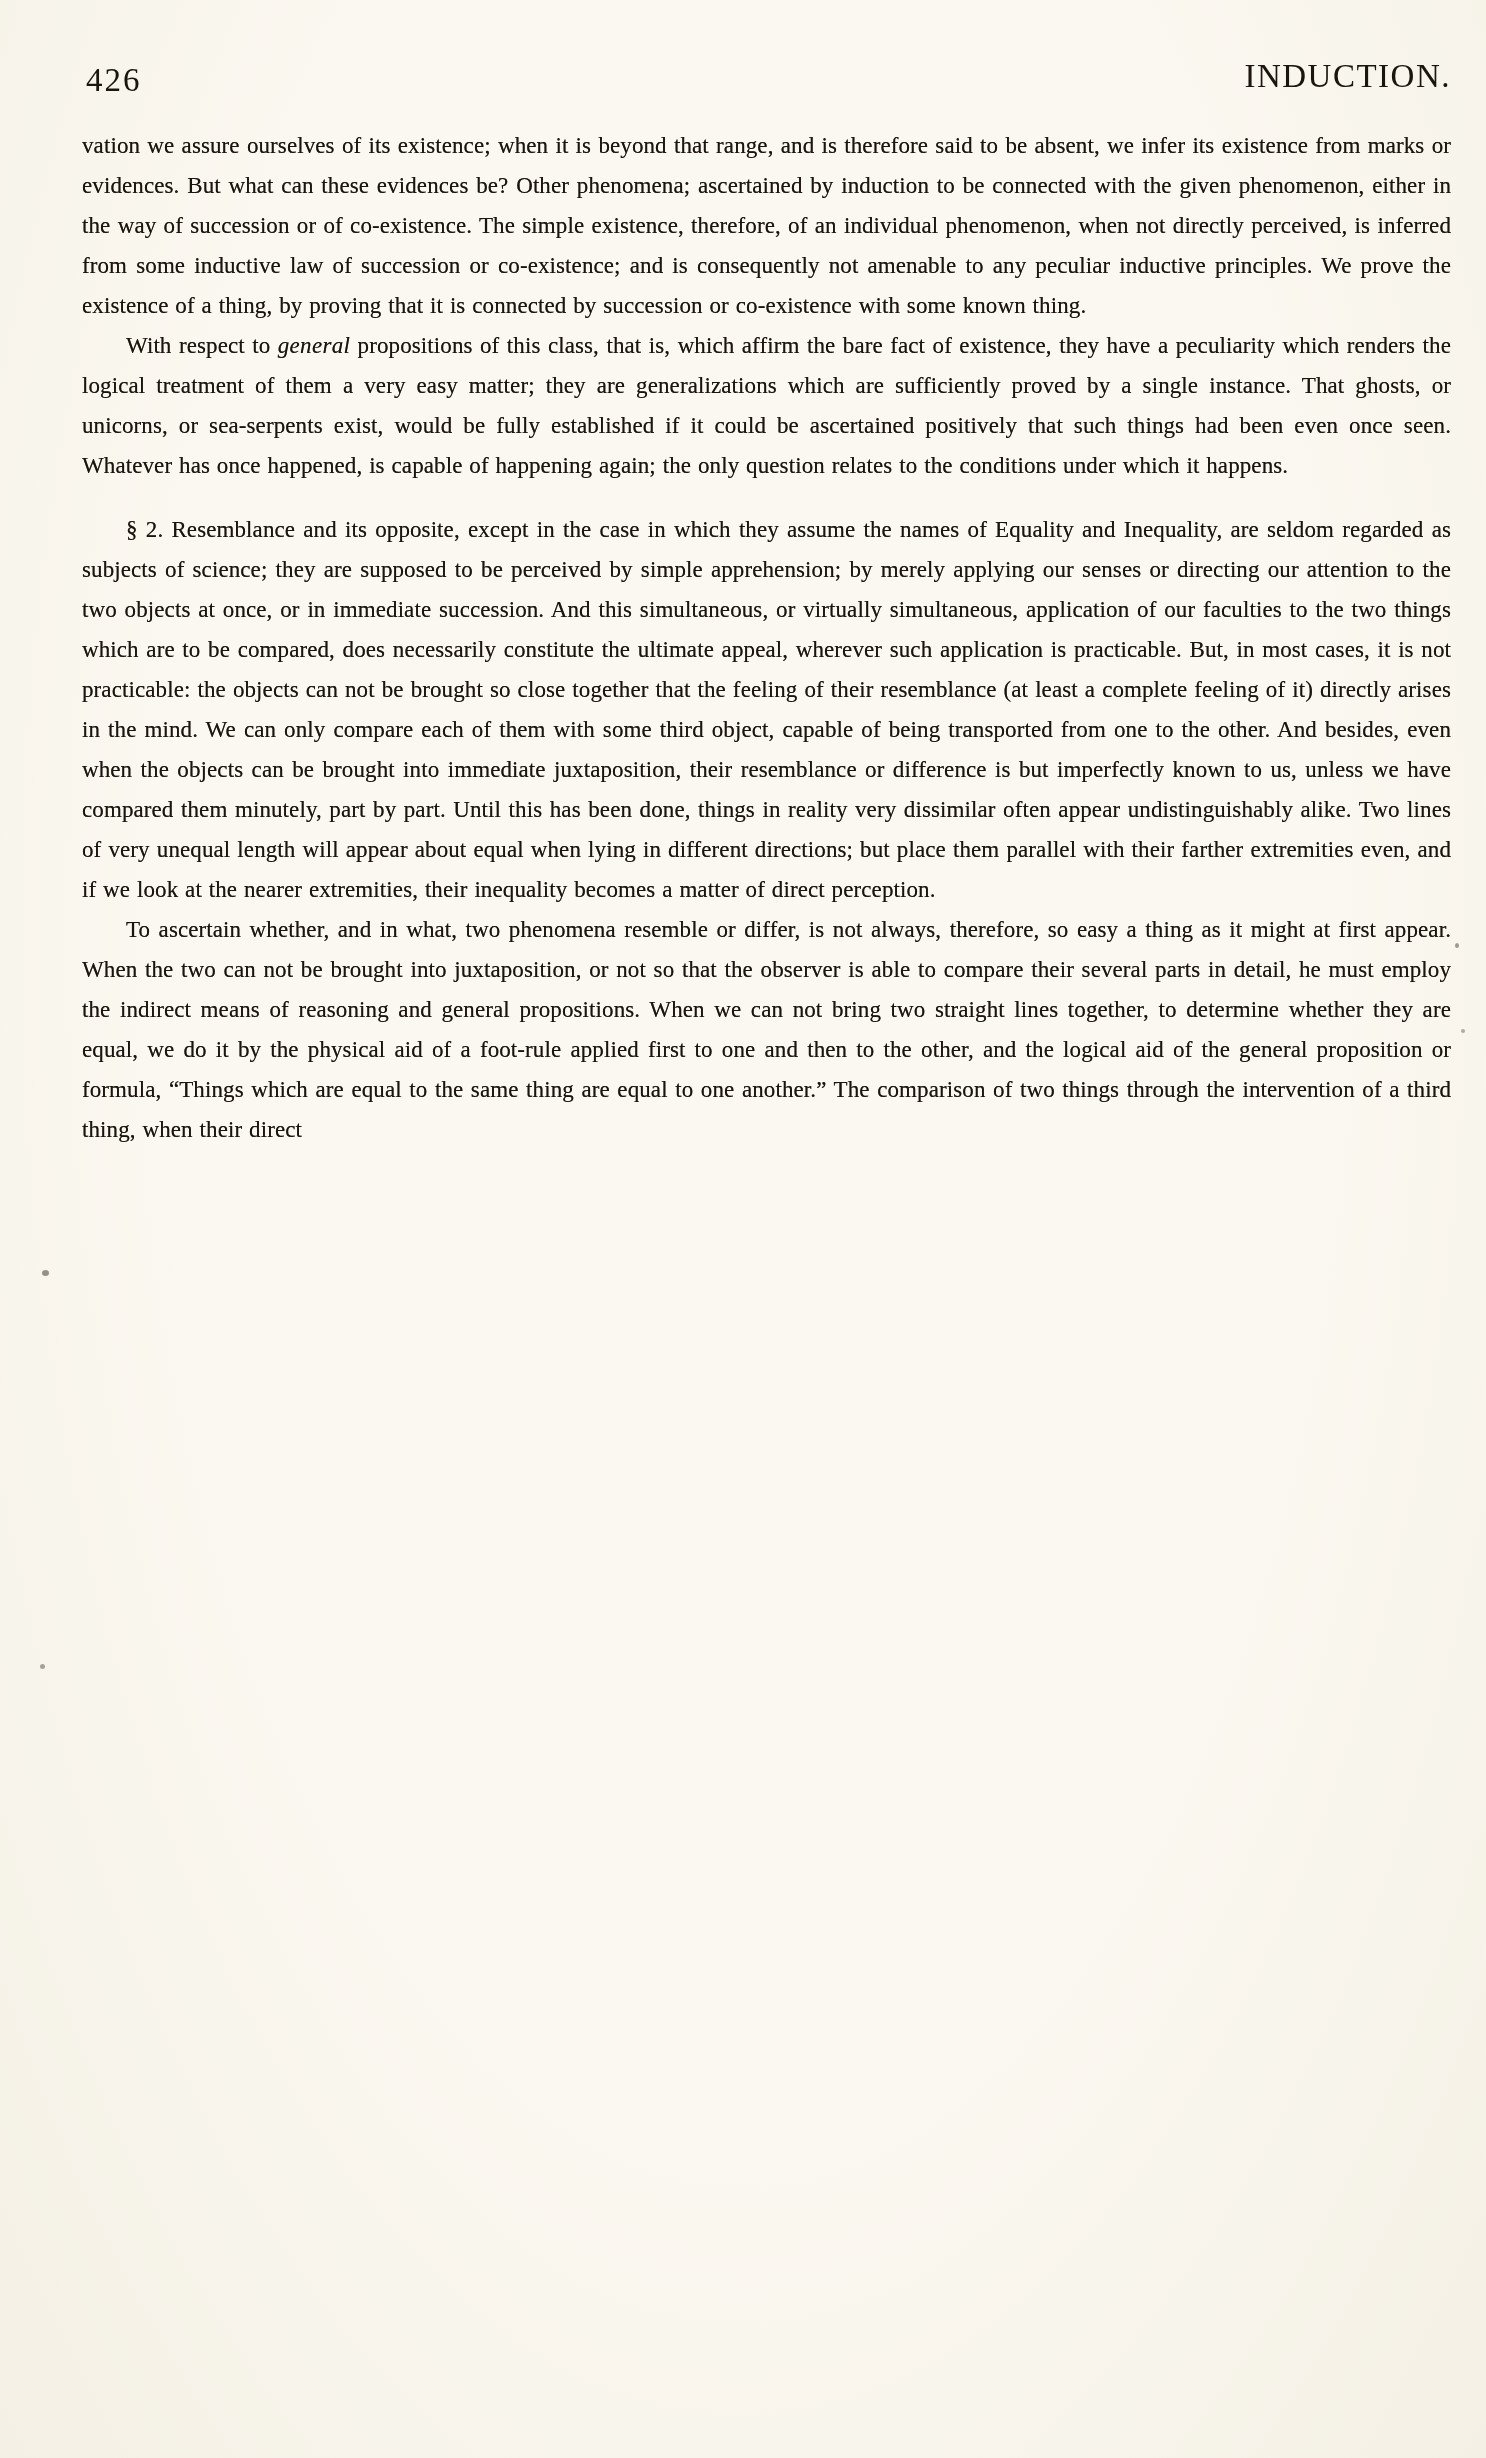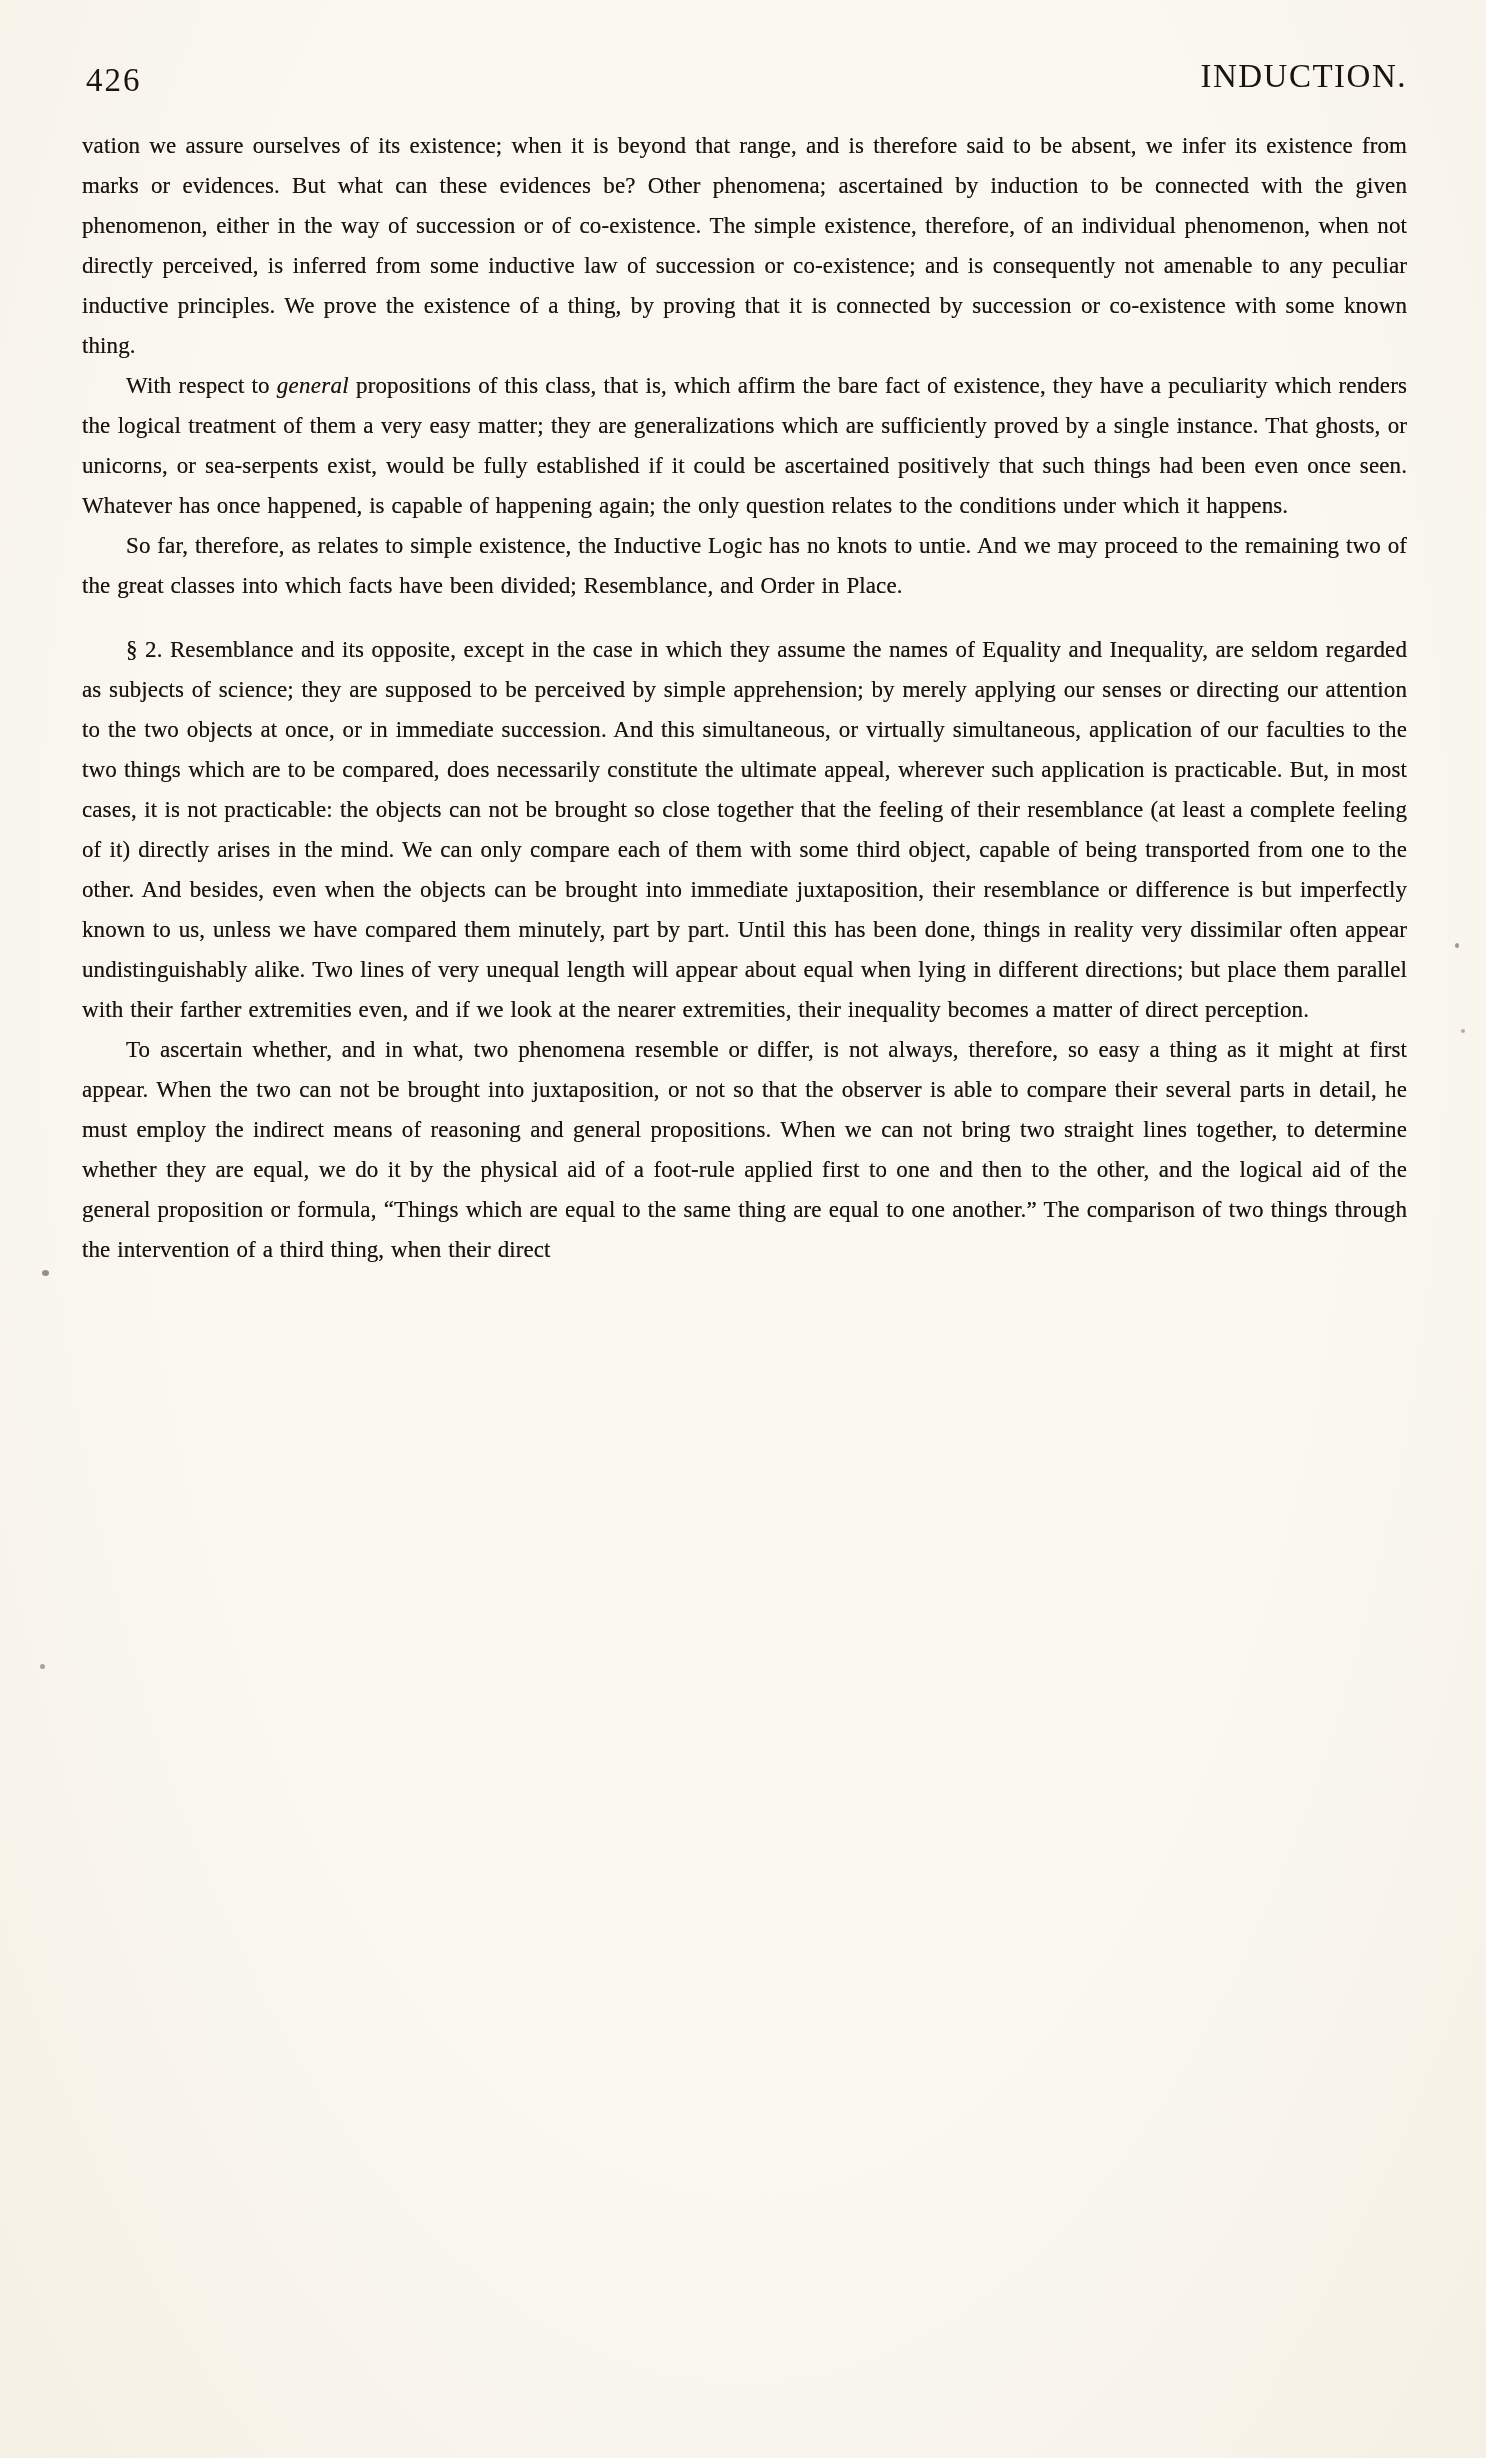--- a/index.html
+++ b/index.html
@@ -13,21 +13,21 @@
     overflow: hidden;
     font-family: "Liberation Serif", "DejaVu Serif", serif;
   }
   .page {
     position: relative;
     box-sizing: border-box;
     width: 1487px;
     height: 2459px;
     background: radial-gradient(ellipse at 50% 38%, #fbf8f1 55%, #f4f0e5 100%);
     color: #1b150f;
-    padding: 58px 80px 0 82px;
+    padding: 58px 36px 0 82px;
   }
   .page-header {
     position: relative;
     height: 46px;
     margin-bottom: 22px;
   }
   .page-number {
     position: absolute;
     left: 4px;
     top: 4px;
@@ -79,21 +79,20 @@
 <div class="page">
 
   <header class="page-header">
     <span class="page-number">426</span>
     <span class="running-title">INDUCTION.</span>
   </header>
 
   <main class="text-block">
       <p class=""><span>vation we assure ourselves of its existence; when it is beyond that range, and is therefore said to be absent, we infer its existence from marks or evidences. But what can these evidences be? Other phenomena; ascertained by induction to be connected with the given phenomenon, either in the way of succession or of co-existence. The simple existence, therefore, of an individual phenomenon, when not directly perceived, is inferred from some inductive law of succession or co-existence; and is consequently not amenable to any peculiar inductive principles. We prove the existence of a thing, by proving that it is connected by succession or co-existence with some known thing.</span></p>
       <p class="indent"><span>With respect to </span><em>general</em><span> propositions of this class, that is, which affirm the bare fact of existence, they have a peculiarity which renders the logical treatment of them a very easy matter; they are generalizations which are sufficiently proved by a single instance. That ghosts, or unicorns, or sea-serpents exist, would be fully established if it could be ascertained positively that such things had been even once seen. Whatever has once happened, is capable of happening again; the only question relates to the conditions under which it happens.</span></p>
-      <p class="indent"><span>So far, therefore, as relates to simple existence, the Inductive Logic has no knots to untie. And we may proceed to the remaining two of the great classes into which facts have been divided; Resemblance, and Order in Place.</span></p>
       <p class="indent section-gap"><span>§ 2. Resemblance and its opposite, except in the case in which they assume the names of Equality and Inequality, are seldom regarded as subjects of science; they are supposed to be perceived by simple apprehension; by merely applying our senses or directing our attention to the two objects at once, or in immediate succession. And this simultaneous, or virtually simultaneous, application of our faculties to the two things which are to be compared, does necessarily constitute the ultimate appeal, wherever such application is practicable. But, in most cases, it is not practicable: the objects can not be brought so close together that the feeling of their resemblance (at least a complete feeling of it) directly arises in the mind. We can only compare each of them with some third object, capable of being transported from one to the other. And besides, even when the objects can be brought into immediate juxtaposition, their resemblance or difference is but imperfectly known to us, unless we have compared them minutely, part by part. Until this has been done, things in reality very dissimilar often appear undistinguishably alike. Two lines of very unequal length will appear about equal when lying in different directions; but place them parallel with their farther extremities even, and if we look at the nearer extremities, their inequality becomes a matter of direct perception.</span></p>
       <p class="indent"><span>To ascertain whether, and in what, two phenomena resemble or differ, is not always, therefore, so easy a thing as it might at first appear. When the two can not be brought into juxtaposition, or not so that the observer is able to compare their several parts in detail, he must employ the indirect means of reasoning and general propositions. When we can not bring two straight lines together, to determine whether they are equal, we do it by the physical aid of a foot-rule applied first to one and then to the other, and the logical aid of the general proposition or formula, “Things which are equal to the same thing are equal to one another.” The comparison of two things through the intervention of a third thing, when their direct</span></p>
     </main>
 
   <div class="speck speck-1"></div>
   <div class="speck speck-2"></div>
   <div class="speck speck-3"></div>
   <div class="speck speck-4"></div>
 
 </div>

